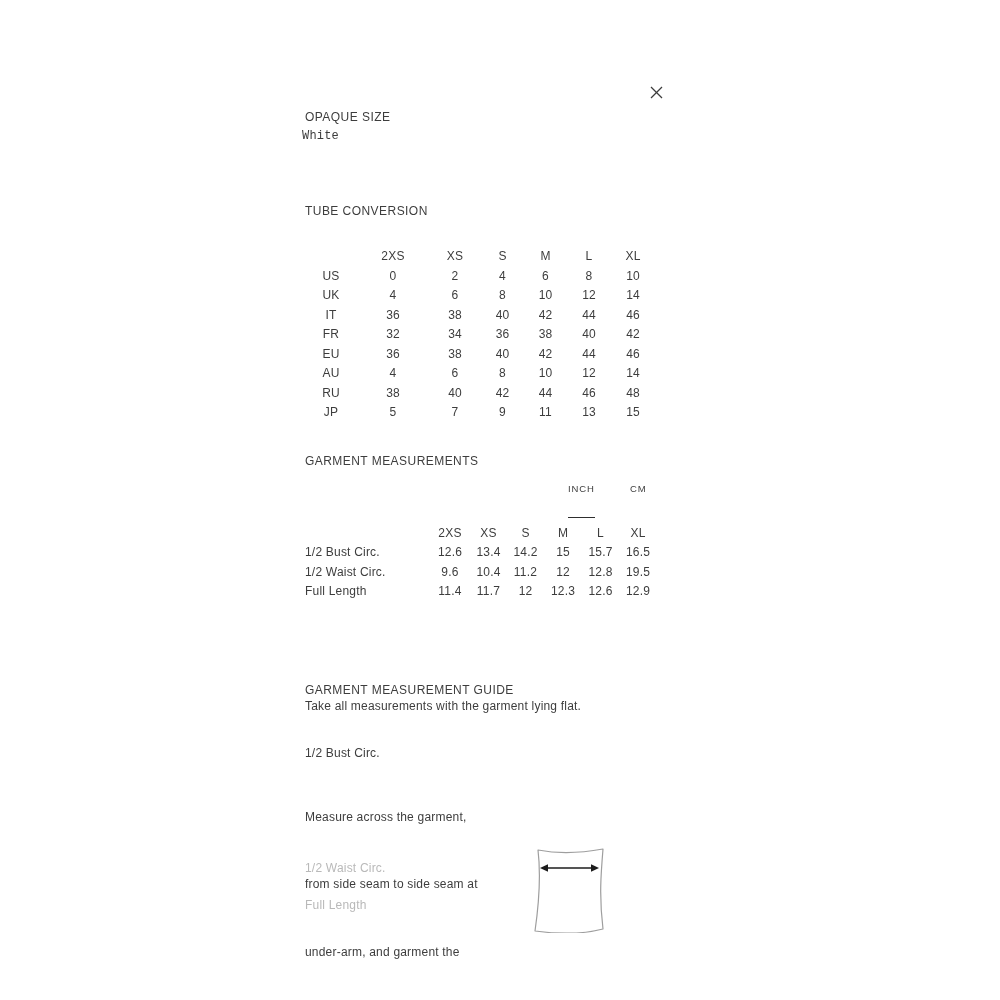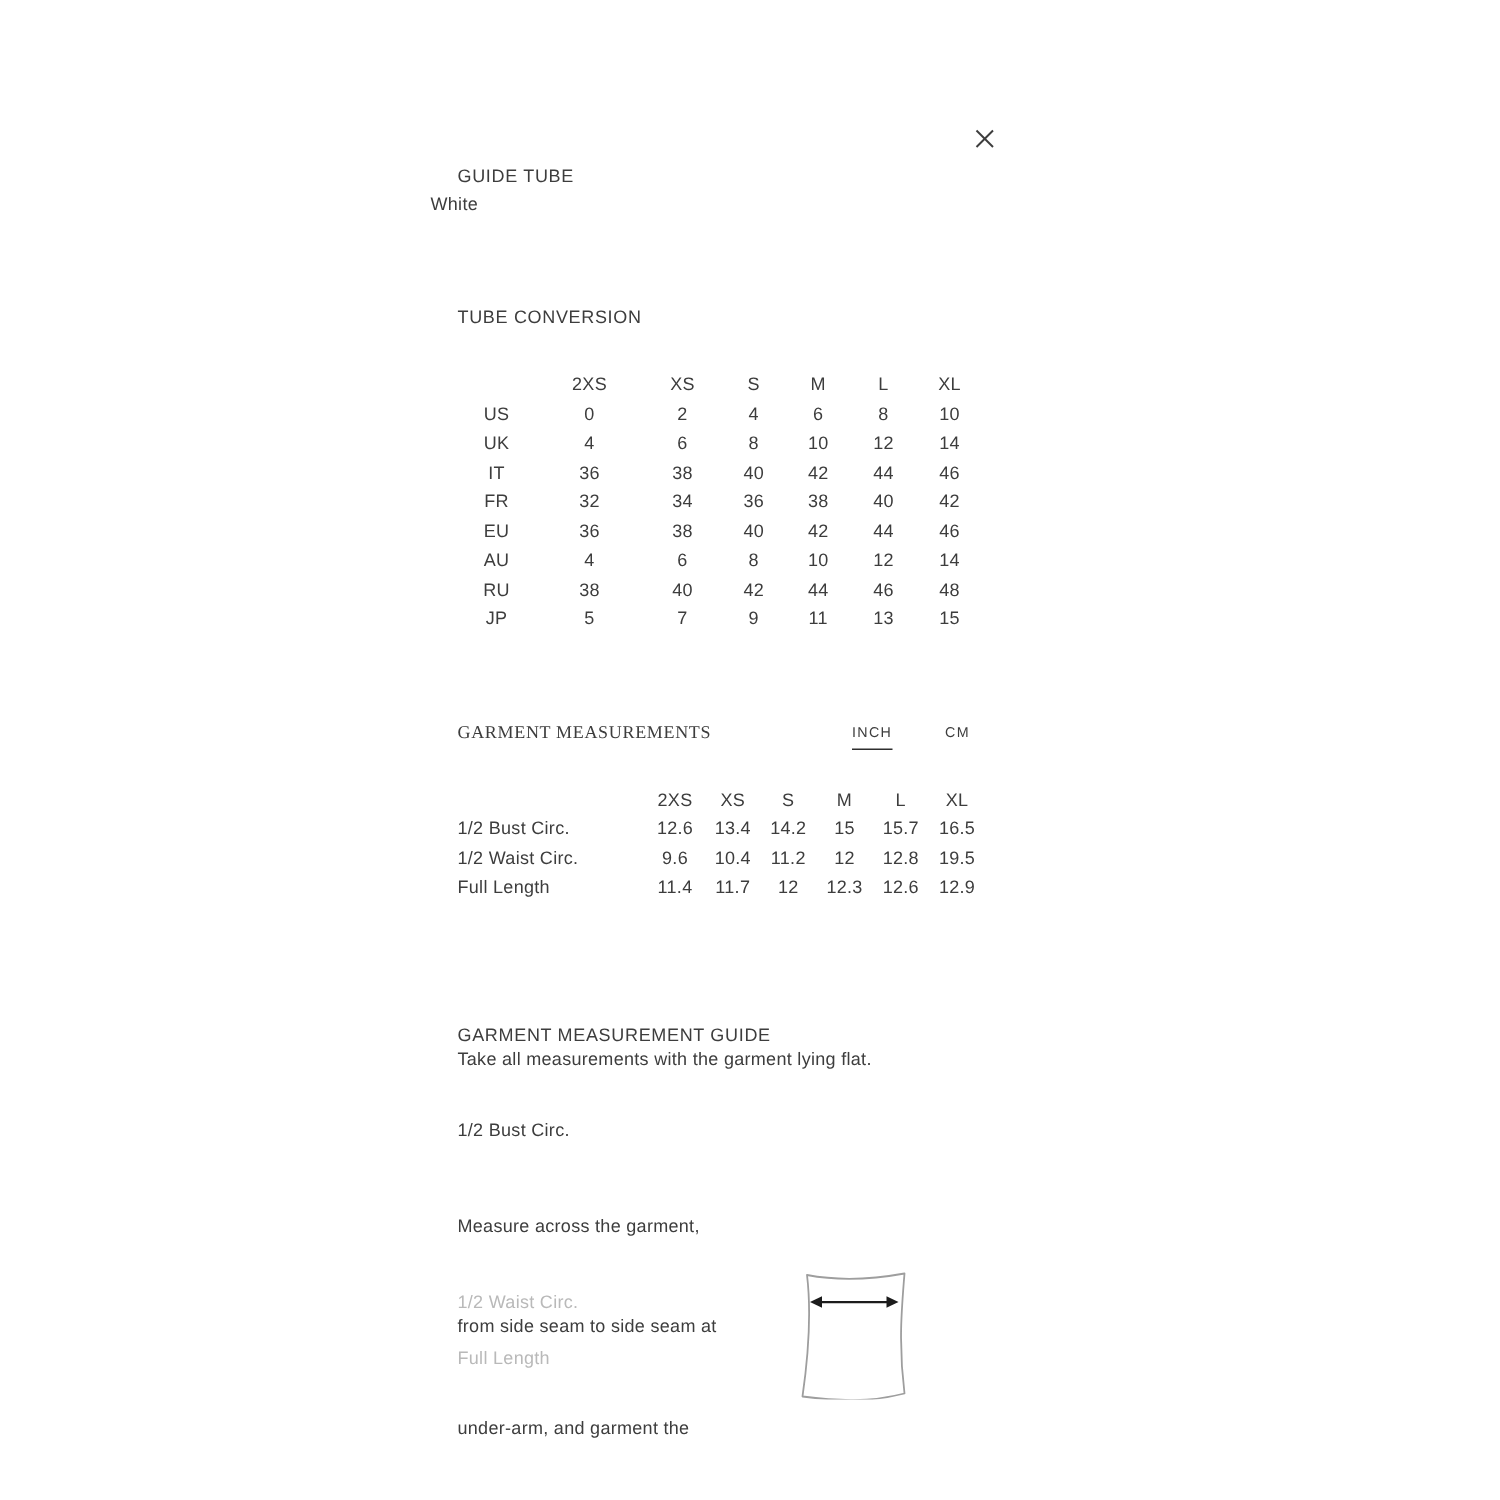--- a/index.html
+++ b/index.html
@@ -45,38 +45,38 @@
     text-align:center; letter-spacing:.2px; font-size:12px;
   }
   .gm-table .cell.lbl { text-align:left; }
 
   .unit {
     position:absolute; top:483px;
     font-size:9.5px; letter-spacing:.9px;
     color:#3d3d3d; background:none; border:none; cursor:pointer;
     font-family:"Liberation Sans", sans-serif;
   }
-  .unit.selected { border-bottom:1px solid #2e2e2e; padding-bottom:5px; }
+  .unit.selected { border-bottom:1px solid #2e2e2e; padding-bottom:23px; }
 
   .guide-line { line-height:19.3px; letter-spacing:.2px;margin-top:48px; }
 </style>
 </head>
 <body>
 
 <div>
 
   <button class="close-btn">
     <svg width="13" height="13" viewBox="0 0 13 13">
       <line x1="1" y1="1" x2="12" y2="12" stroke="#3d3d3d" stroke-width="1.3"></line>
       <line x1="12" y1="1" x2="1" y2="12" stroke="#3d3d3d" stroke-width="1.3"></line>
     </svg>
   </button>
 
-  <div class="abs caps" style="left:305px; top:110px;">GUIDE TUBE</div>
-  <div class="abs txt" style="left:287px; top:129px;">White</div>
+  <div class="abs caps" style="left:305px; top:110px;">OPAQUE SIZE</div>
+  <div class="abs txt" style="left:302px; top:129px;font-family:Liberation Mono, monospace;">White</div>
 
   <div class="abs caps" style="left:305px; top:204px;">TUBE CONVERSION</div>
 
   <div class="sc-table">
     <div class="cell"></div>
     <div class="cell">2XS</div>
     <div class="cell">XS</div>
     <div class="cell">S</div>
     <div class="cell">M</div>
     <div class="cell">L</div>
@@ -140,21 +140,21 @@
 
     <div class="cell">JP</div>
     <div class="cell">5</div>
     <div class="cell">7</div>
     <div class="cell">9</div>
     <div class="cell">11</div>
     <div class="cell">13</div>
     <div class="cell">15</div>
   </div>
 
-  <div class="abs caps" style="left:305px; top:481px;font-family:Liberation Serif, serif;">GARMENT MEASUREMENTS</div>
+  <div class="abs caps" style="left:305px; top:454px;">GARMENT MEASUREMENTS</div>
   <button class="unit selected" style="left:568px;">INCH</button>
   <button class="unit" style="left:630px;">CM</button>
 
   <div class="gm-table">
     <div class="cell lbl"></div>
     <div class="cell">2XS</div>
     <div class="cell">XS</div>
     <div class="cell">S</div>
     <div class="cell">M</div>
     <div class="cell">L</div>

